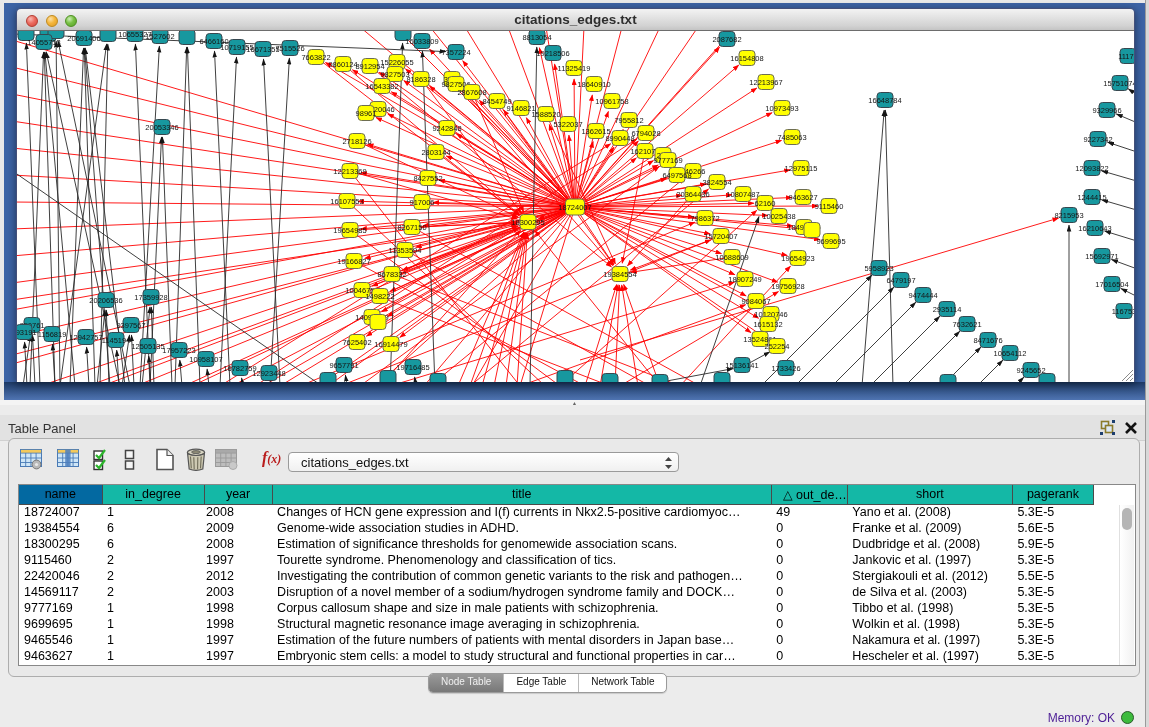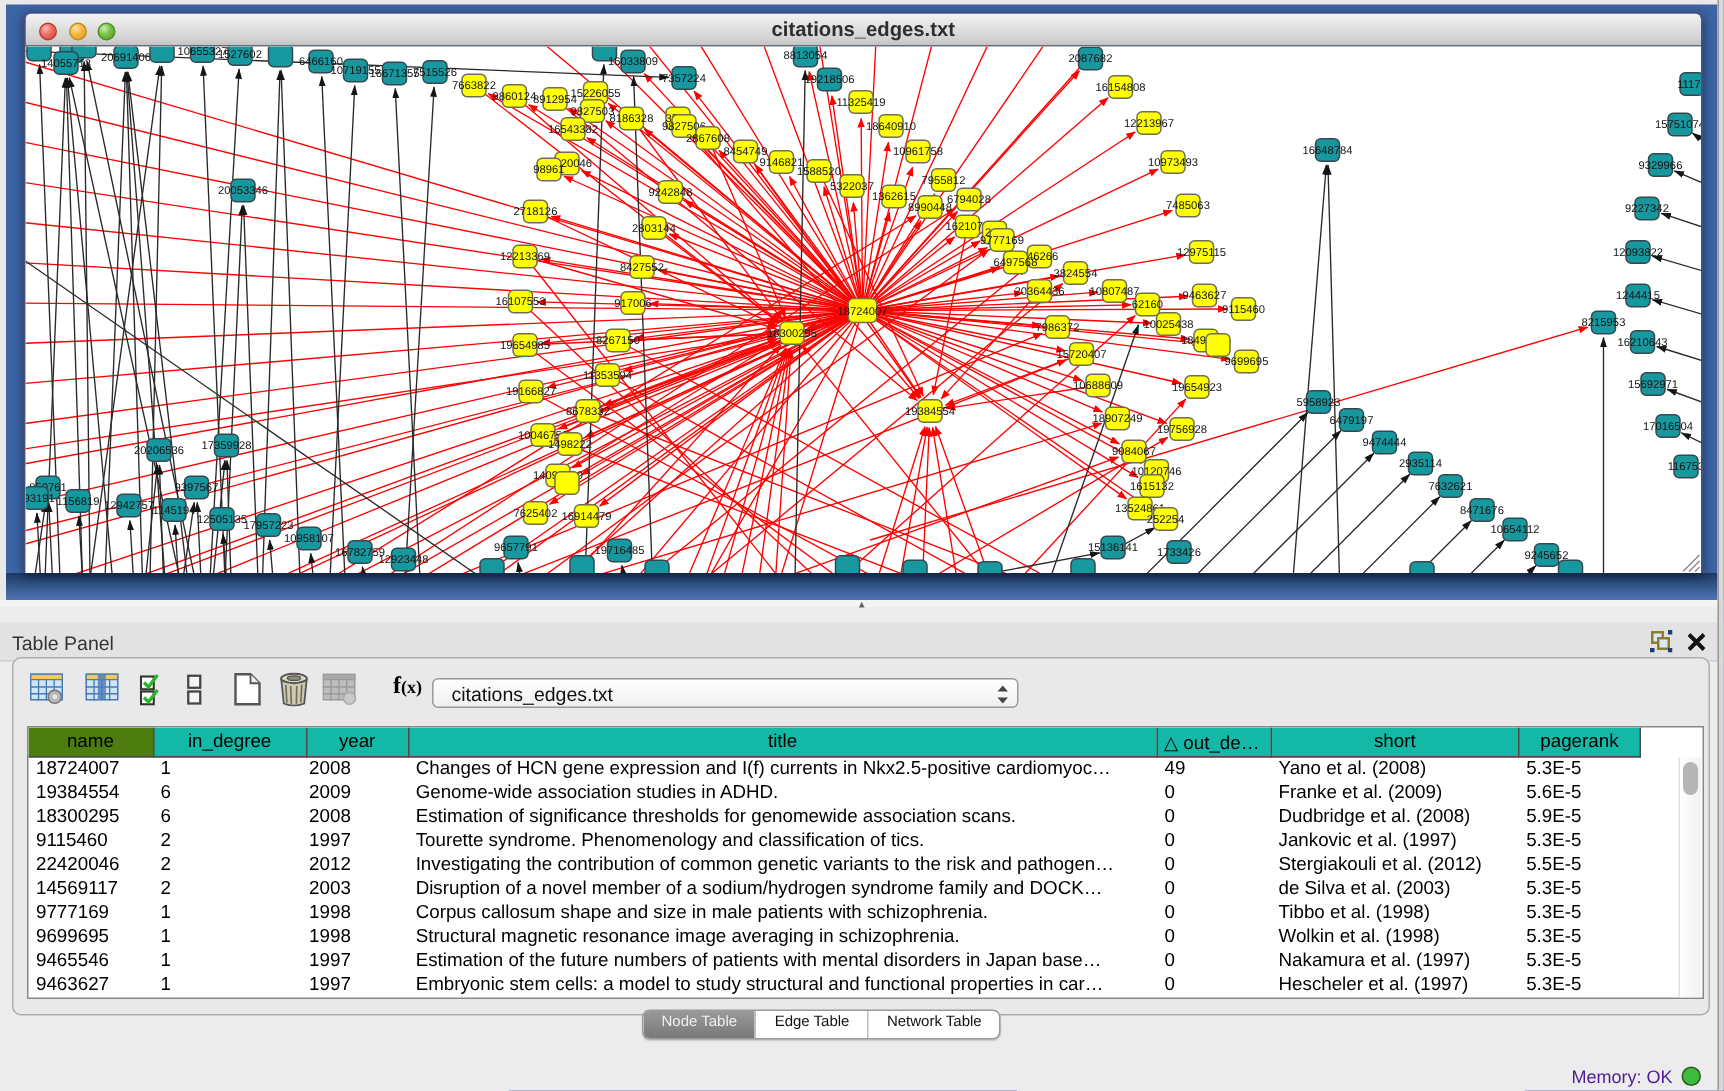--- a/index.html
+++ b/index.html
@@ -16,21 +16,21 @@
 #tphead{position:absolute;left:0;top:10px;width:100%;height:26px;background:#e2e2e2;border-bottom:1px solid #d0d0d0}
 #tphead .t{position:absolute;left:8px;top:6px;font-size:13px;color:#333}
 #panel{position:absolute;left:8px;top:33px;width:1132px;height:239px;background:#e9e9e9;border:1px solid #adadad;border-radius:6px}
 #toolbar{position:absolute;left:10px;top:8px;height:24px;width:1000px}
 #combo{position:absolute;left:279px;top:13px;width:391px;height:20px;background:linear-gradient(#fff,#f0f0f0);border:1px solid #9a9a9a;border-radius:4px;font-size:13px;color:#111;padding:2px 0 0 12px}
 
 #tblwrap{position:absolute;left:9px;top:45px;width:1118px;height:182px;background:#fff;overflow:hidden;border:1px solid #888}
 table{border-collapse:collapse;table-layout:fixed;width:1075px;font-size:12.5px;color:#000}
 col.c1{width:83px}col.c2{width:102px}col.c3{width:68px}col.c4{width:499px}col.c5{width:76px}col.c6{width:165px}col.c7{width:81px}
 thead td{background:#14b8a6;border-right:1px solid #4a4a4a;border-bottom:1px solid #4a4a4a;text-align:center;height:19px;font-size:12.5px;padding:0}
-thead td.c1{background:#4d7c0f}
+thead td.c1{background:#0369a1}
 tbody td{height:16px;padding:0 0 0 5px;white-space:nowrap;overflow:hidden}
 tbody td.c3{padding-left:2px}
 #scr{position:absolute;right:1px;top:20px;width:15px;height:160px;background:linear-gradient(90deg,#ffffff,#f1f1f1);border-left:1px solid #e0e0e0}
 #scr .thumb{position:absolute;left:2px;top:3px;width:10px;height:22px;background:#b5b5b5;border-radius:5px}
 #tabs{position:absolute;left:428px;top:268px;height:20px;display:flex;border:1px solid #9a9a9a;border-radius:5px;overflow:hidden;background:#fff;box-shadow:0 1px 1px rgba(0,0,0,.15)}
 #tabs div{font-size:10px;padding:2px 12px 0 12px;color:#111}
 #tabs div.sel{background:linear-gradient(#9a9a9a,#787878);color:#f0f0f0}
 #tabs div+div{border-left:1px solid #bbb}
 #status{position:absolute;right:15px;top:306px;font-size:12px;color:#4c1d95}
 #status .dot{display:inline-block;width:13px;height:13px;border-radius:50%;background:#3dbb3d;border:1.5px solid #2a5b2a;vertical-align:-2px;margin-left:6px}
@@ -624,21 +624,21 @@
           <ellipse cx="11" cy="4.1" rx="4.4" ry="1.5" fill="#8f8c77" stroke="#555" stroke-width="0.8"></ellipse>
           <path d="M2.6,5.6 L4.2,21 Q11,23.8 17.8,21 L19.4,5.6 Q11,9.4 2.6,5.6 Z" fill="#cdc9b2" stroke="#555" stroke-width="1.2"></path>
           <path d="M5.5,8.5 L6.3,20.4 M8.8,9.3 L9.2,21.2 M12.8,9.3 L12.6,21.2 M16.2,8.5 L15.5,20.4" stroke="#6f6c58" stroke-width="1.1" fill="none"></path>
         </svg>
 <svg width="23" height="22" style="position:absolute;left:196px;top:2px" viewBox="0 0 23 22">
           <rect x="0.5" y="0.5" width="21" height="17" fill="#bdbdbd" stroke="#9a9a9a"></rect>
           <rect x="0.5" y="0.5" width="21" height="3.6" fill="#a9a9a9" stroke="#9a9a9a" stroke-width="0.8"></rect>
           <path d="M0,9 H21 M0,13.5 H21 M5.7,4 V18 M10.9,4 V18 M16.1,4 V18" stroke="#9a9a9a" stroke-width="0.9" fill="none"></path>
           <circle cx="18" cy="16.5" r="4" fill="#c9c9c9" stroke="#ababab"></circle>
         </svg>
-<div style="position:absolute;left:243px;top:2px;font-size:16px;font-weight:bold;font-family:'Liberation Serif',serif;color:#000000">f<span style="font-size:12px">(x)</span></div>
+<div style="position:absolute;left:243px;top:2px;font-size:16px;font-style:italic;font-weight:bold;font-family:'Liberation Serif',serif;color:#b91c1c">f<span style="font-size:12px">(x)</span></div>
       </div>
   <div id="combo">citations_edges.txt<svg style="position:absolute;right:5px;top:3px" width="9" height="14" viewBox="0 0 9 14">
           <path d="M1,5 L4.5,1 L8,5 Z M1,9 L4.5,13 L8,9 Z" fill="#444"></path>
         </svg></div>
   <div id="tblwrap">
    <table>
     <colgroup>
             <col class="c1">
             <col class="c2">
             <col class="c3">
@@ -646,21 +646,21 @@
             <col class="c5">
             <col class="c6">
             <col class="c7">
           </colgroup>
     <thead>
             <tr>
               <td class="c1">name</td>
               <td class="c2">in_degree</td>
               <td class="c3">year</td>
               <td class="c4">title</td>
-              <td class="c5" style="text-align:left;padding-left:4px">△ out_de…</td>
+              <td class="c5" style="text-align:right;padding-left:4px">△ out_de…</td>
               <td class="c6">short</td>
               <td class="c7">pagerank</td>
             </tr>
           </thead>
     <tbody>
 <tr>
               <td class="c1">18724007</td>
               <td class="c2">1</td>
               <td class="c3">2008</td>
               <td class="c4">Changes of HCN gene expression and I(f) currents in Nkx2.5-positive cardiomyoc…</td>

